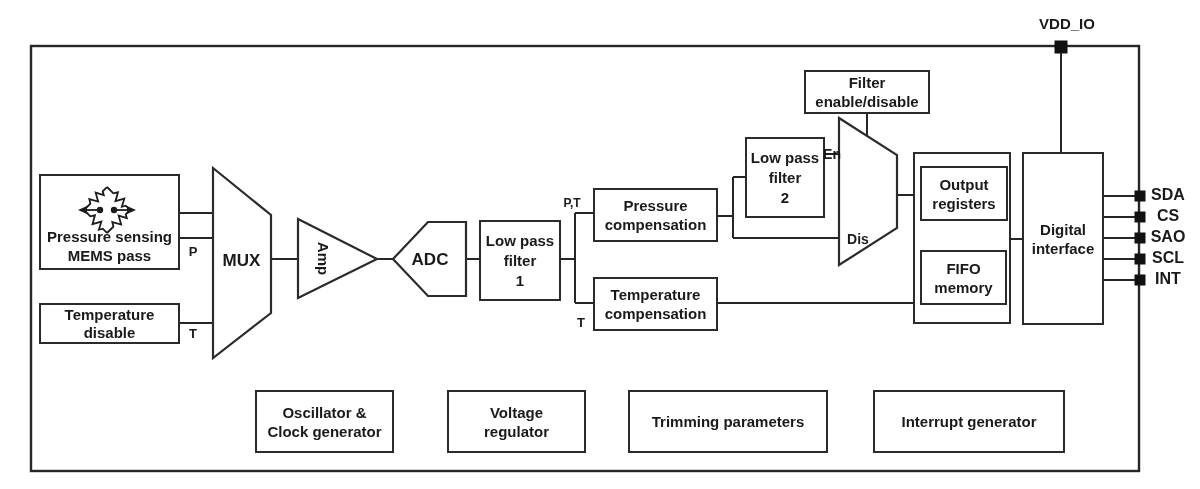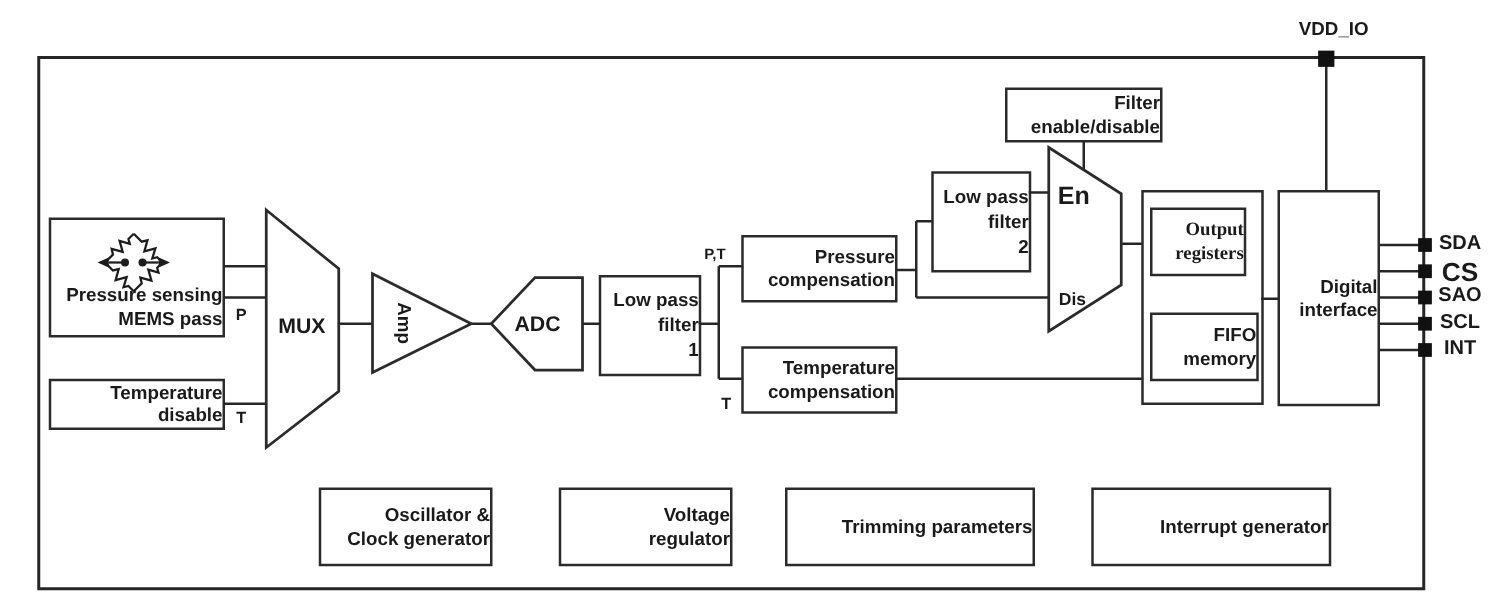--- a/index.html
+++ b/index.html
@@ -3,21 +3,21 @@
 <meta charset="utf-8">
 <style>
   html,body{margin:0;padding:0;background:#ffffff;}
   #figure{
     position:relative;width:1200px;height:489px;background:#ffffff;
     font-family:"Liberation Sans",sans-serif;color:#1a1a1a;overflow:hidden;
   }
   .box{
     position:absolute;box-sizing:border-box;background:#ffffff;
     border:2px solid #2b2b2b;display:flex;flex-direction:column;
-    align-items:flex-end;justify-content:center;text-align:center;
+    align-items:center;justify-content:center;text-align:center;
     font-size:15px;line-height:19px;font-weight:600;z-index:1;
   }
   .box span{display:block;white-space:nowrap;}
   .lbl{
     position:absolute;z-index:3;text-align:center;font-weight:600;
     white-space:nowrap;
   }
   .small{font-size:13px;font-weight:700;}
   svg#wires{position:absolute;left:0;top:0;z-index:2;pointer-events:none;}
 </style>
@@ -58,21 +58,21 @@
     <span>2</span>
   </div>
 
   <div class="box" style="left:804px;top:70px;width:126px;height:44px;">
     <span>Filter</span>
     <span>enable/disable</span>
   </div>
 
   <div class="box" style="left:913px;top:152px;width:98px;height:172px;"></div>
 
-  <div class="box" style="left:920px;top:166px;width:77px;height:55px;font-family:Liberation Serif, serif;">
+  <div class="box" style="left:920px;top:166px;width:88px;height:55px;">
     <span>Output</span>
     <span>registers</span>
   </div>
 
   <div class="box" style="left:920px;top:250px;width:87px;height:55px;">
     <span>FIFO</span>
     <span>memory</span>
   </div>
 
   <div class="box" style="left:1022px;top:152px;width:82px;height:173px;">
@@ -165,24 +165,24 @@
   </svg>
 
   <div class="lbl" style="left:212px;top:251px;width:59px;font-size:17px;">MUX</div>
   <div class="lbl" style="left:304px;top:250px;width:38px;font-size:15px;transform:rotate(90deg);">Amp</div>
   <div class="lbl" style="left:401px;top:250px;width:58px;font-size:17px;">ADC</div>
 
   <div class="lbl small" style="left:185px;top:244px;width:16px;">P</div>
   <div class="lbl small" style="left:185px;top:326px;width:16px;">T</div>
   <div class="lbl small" style="left:558px;top:196px;width:28px;font-size:12px;">P,T</div>
   <div class="lbl small" style="left:572px;top:315px;width:18px;">T</div>
-  <div class="lbl" style="left:846px;top:146px;width:26px;font-size:20px;">En</div>
+  <div class="lbl" style="left:819px;top:146px;width:26px;font-size:14px;">En</div>
   <div class="lbl" style="left:843px;top:231px;width:30px;font-size:14px;">Dis</div>
 
   <div class="lbl" style="left:1031px;top:15px;width:72px;font-size:15px;">VDD_IO</div>
 
   <div class="lbl" style="left:1146px;top:186px;width:44px;font-size:16px;">SDA</div>
-  <div class="lbl" style="left:1146px;top:207px;width:44px;font-size:21px;">CS</div>
+  <div class="lbl" style="left:1146px;top:207px;width:44px;font-size:16px;">CS</div>
   <div class="lbl" style="left:1146px;top:228px;width:44px;font-size:16px;">SAO</div>
   <div class="lbl" style="left:1146px;top:249px;width:44px;font-size:16px;">SCL</div>
   <div class="lbl" style="left:1146px;top:270px;width:44px;font-size:16px;">INT</div>
 
 </div>
 
 </body></html>

